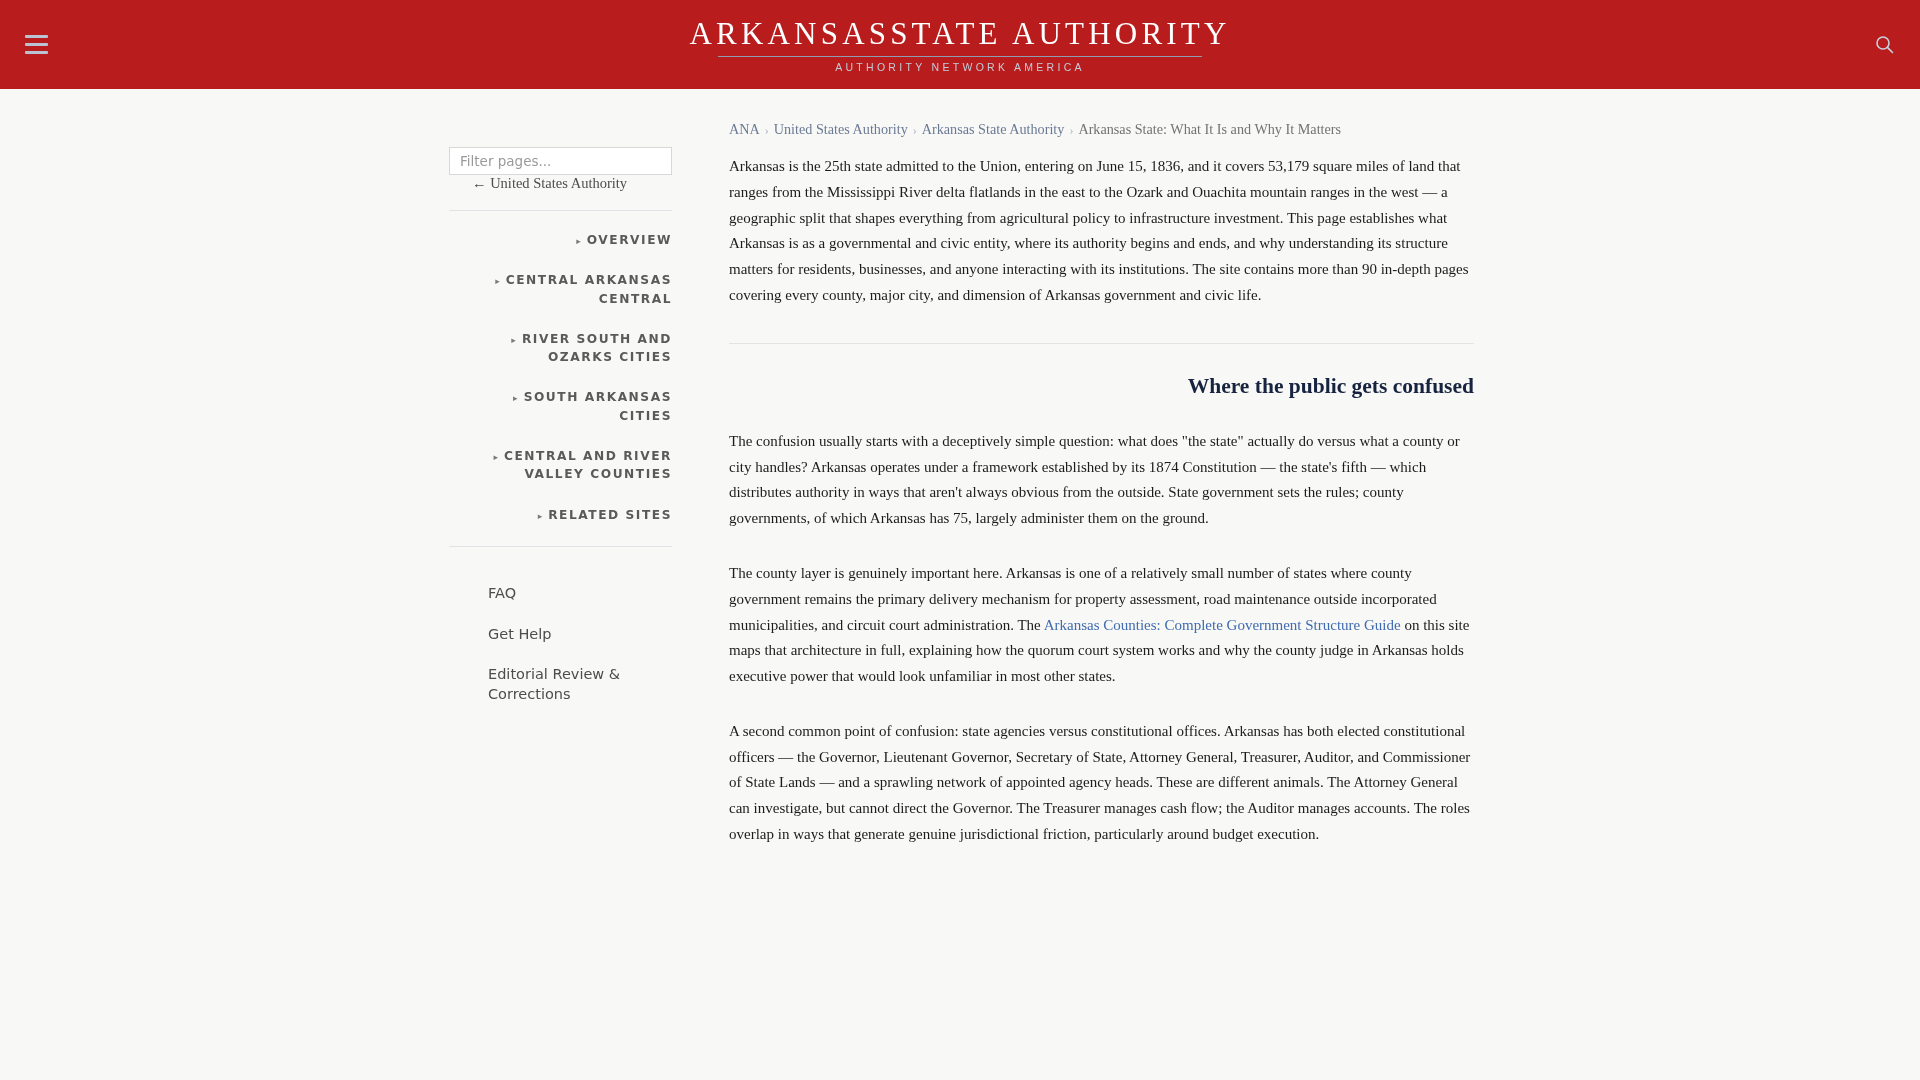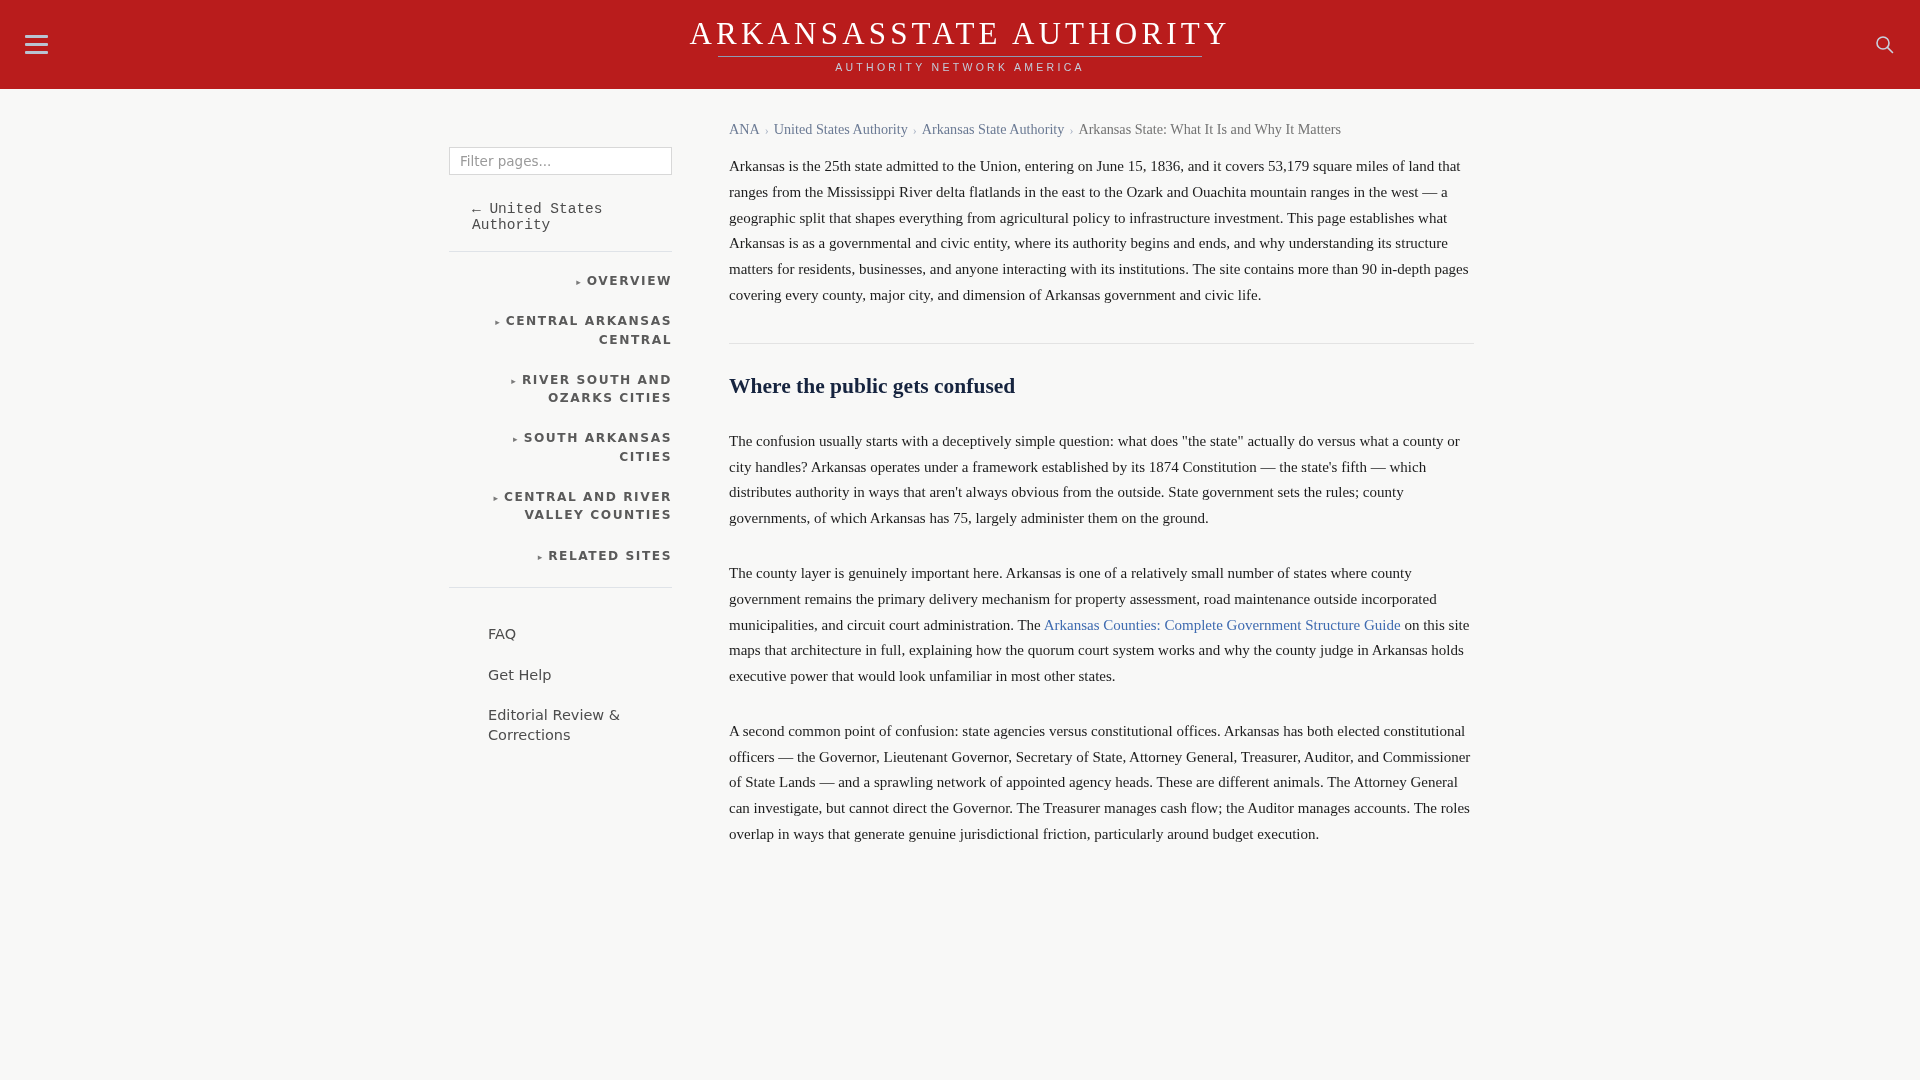--- a/index.html
+++ b/index.html
@@ -96,26 +96,25 @@
     border: 1px solid #d8d8d8;
     border-radius: 0;
     background: #fff;
     outline: none;
     margin-top: 30px;
   }
   .filter-input::placeholder { color: #9a9a9a; }
 
   .back-link {
     display: block;
-    margin-top: 26px;
     padding-left: 23px;
     font-size: 14.5px;
     color: #4d4d4d;
     text-decoration: none;
-    font-family: Liberation Mono, monospace;
+    font-family: Liberation Serif, serif;
   }
   .sb-divider {
     margin-top: 18px;
     height: 1px;
     background: #dfe3e8;
   }
   .nav-list {
     list-style: none;
     margin: 0;
     padding: 20px 0 0 0;
@@ -196,20 +195,21 @@
     border: 0;
     border-top: 1px solid #e3e3e3;
     margin: 34px 0 29px 0;
   }
   h2.section-title {
     font-size: 21.5px;
     font-weight: 700;
     color: #16243f;
     margin: 0 0 28px 0;
     line-height: 1.3;
+    text-align: right;
   }
   .content a.inline {
     color: #3f6bb0;
     text-decoration: none;
   }
 </style>
 </head>
 <body>
 
 <div class="topbar">

